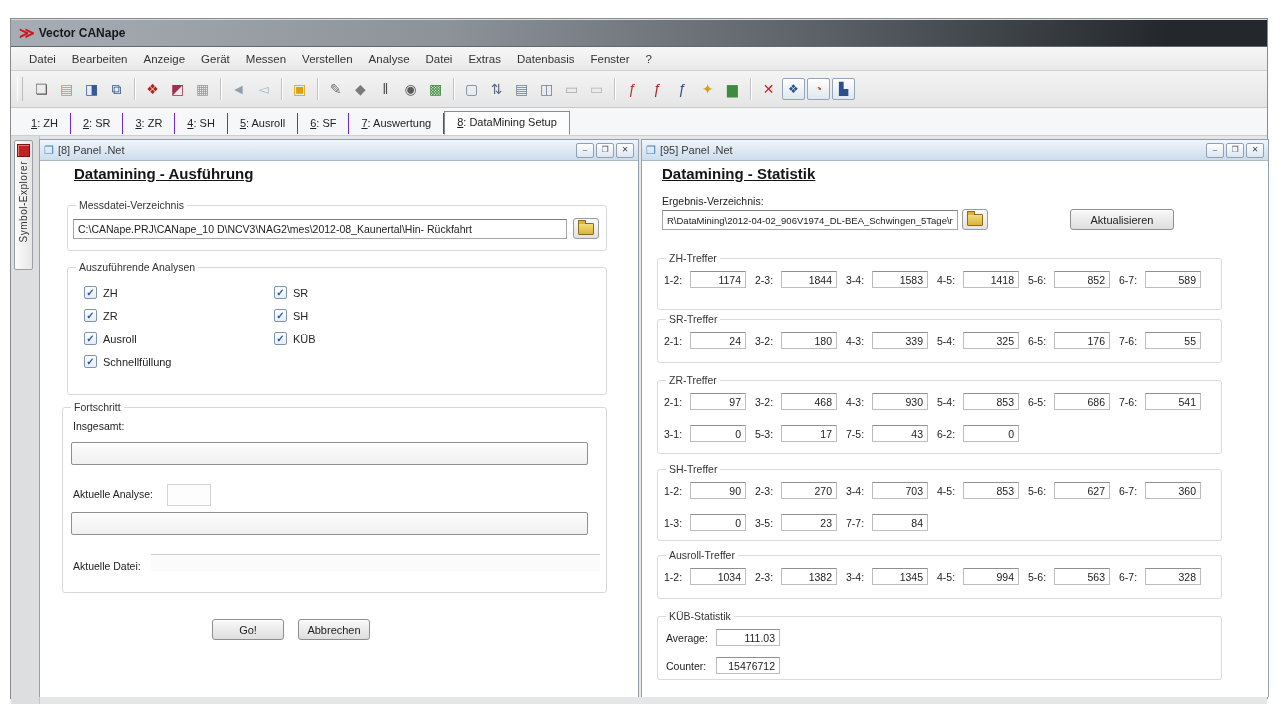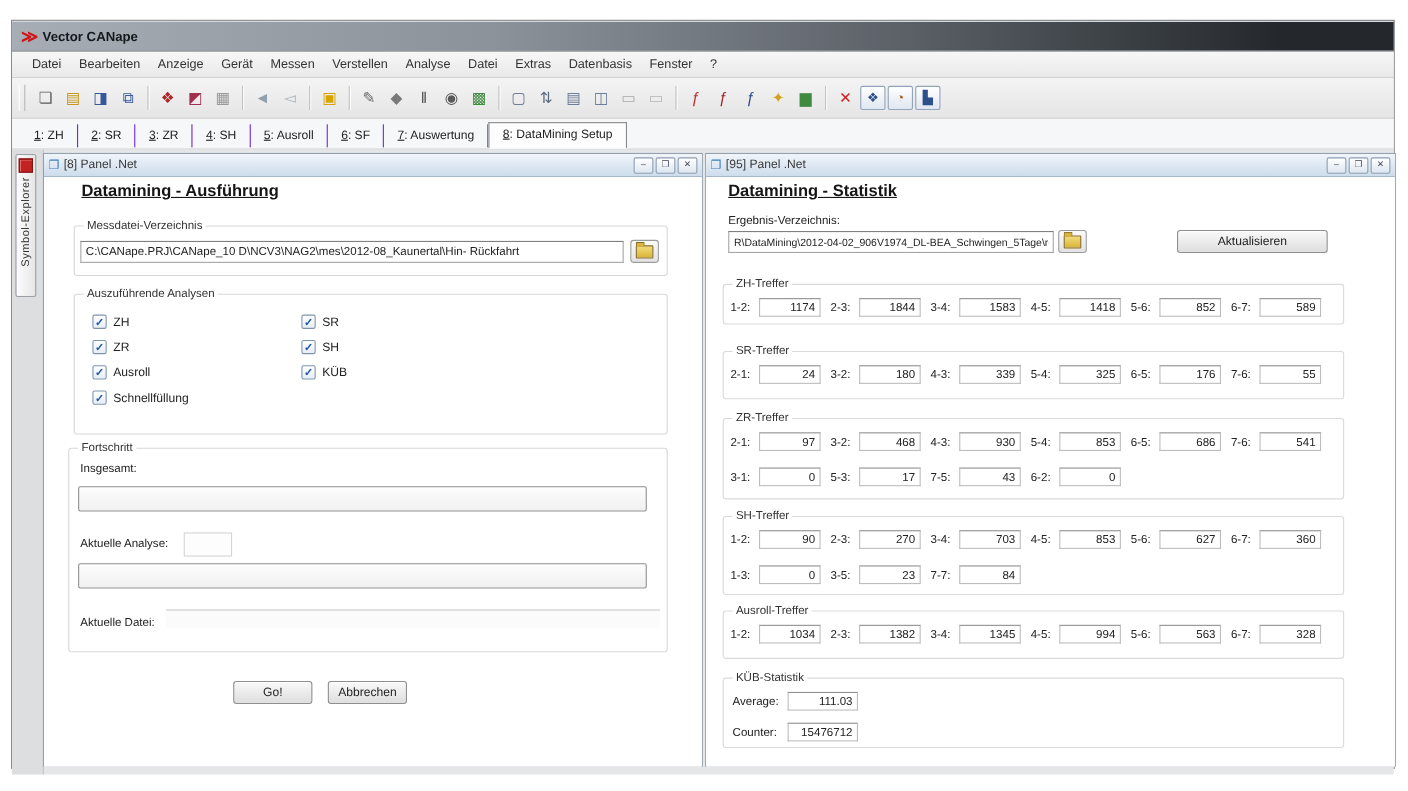--- a/index.html
+++ b/index.html
@@ -232,23 +232,23 @@
             <span class="pbtn">✕</span>
           </span>
       </div>
       <div class="pcontent">
         <h1 class="phead" style="left:20px;top:4px">Datamining - Statistik</h1>
         <span class="flabel" style="left:20px;top:34px">Ergebnis-Verzeichnis:</span>
         <input class="pathfield" style="left: 20px; top: 49px; width: 296px; font-size: 9.5px;" value="R\DataMining\2012-04-02_906V1974_DL-BEA_Schwingen_5Tage\results">
         <span class="browsebtn" style="left:320px;top:48px;right:auto">
             <span class="folder"></span>
           </span>
-        <button class="btn" style="position:absolute;left:428px;top:48px;width:137px">Aktualisieren</button>
+        <button class="btn" style="position:absolute;left:428px;top:48px;width:104px">Aktualisieren</button>
         <div id="statgroups">
-            <div class="sgroup" style="top: 97px; height: 37px;">
+            <div class="sgroup" style="top: 97px; height: 52px;">
               <span class="glabel">ZH-Treffer</span>
               <div class="srow" style="top: 12px;">
                 <span class="scell">
                   <span class="slabel">1-2:</span>
                   <input class="sval" value="1174" style="">
                 </span>
                 <span class="scell">
                   <span class="slabel">2-3:</span>
                   <input class="sval" value="1844" style="">
                 </span>

